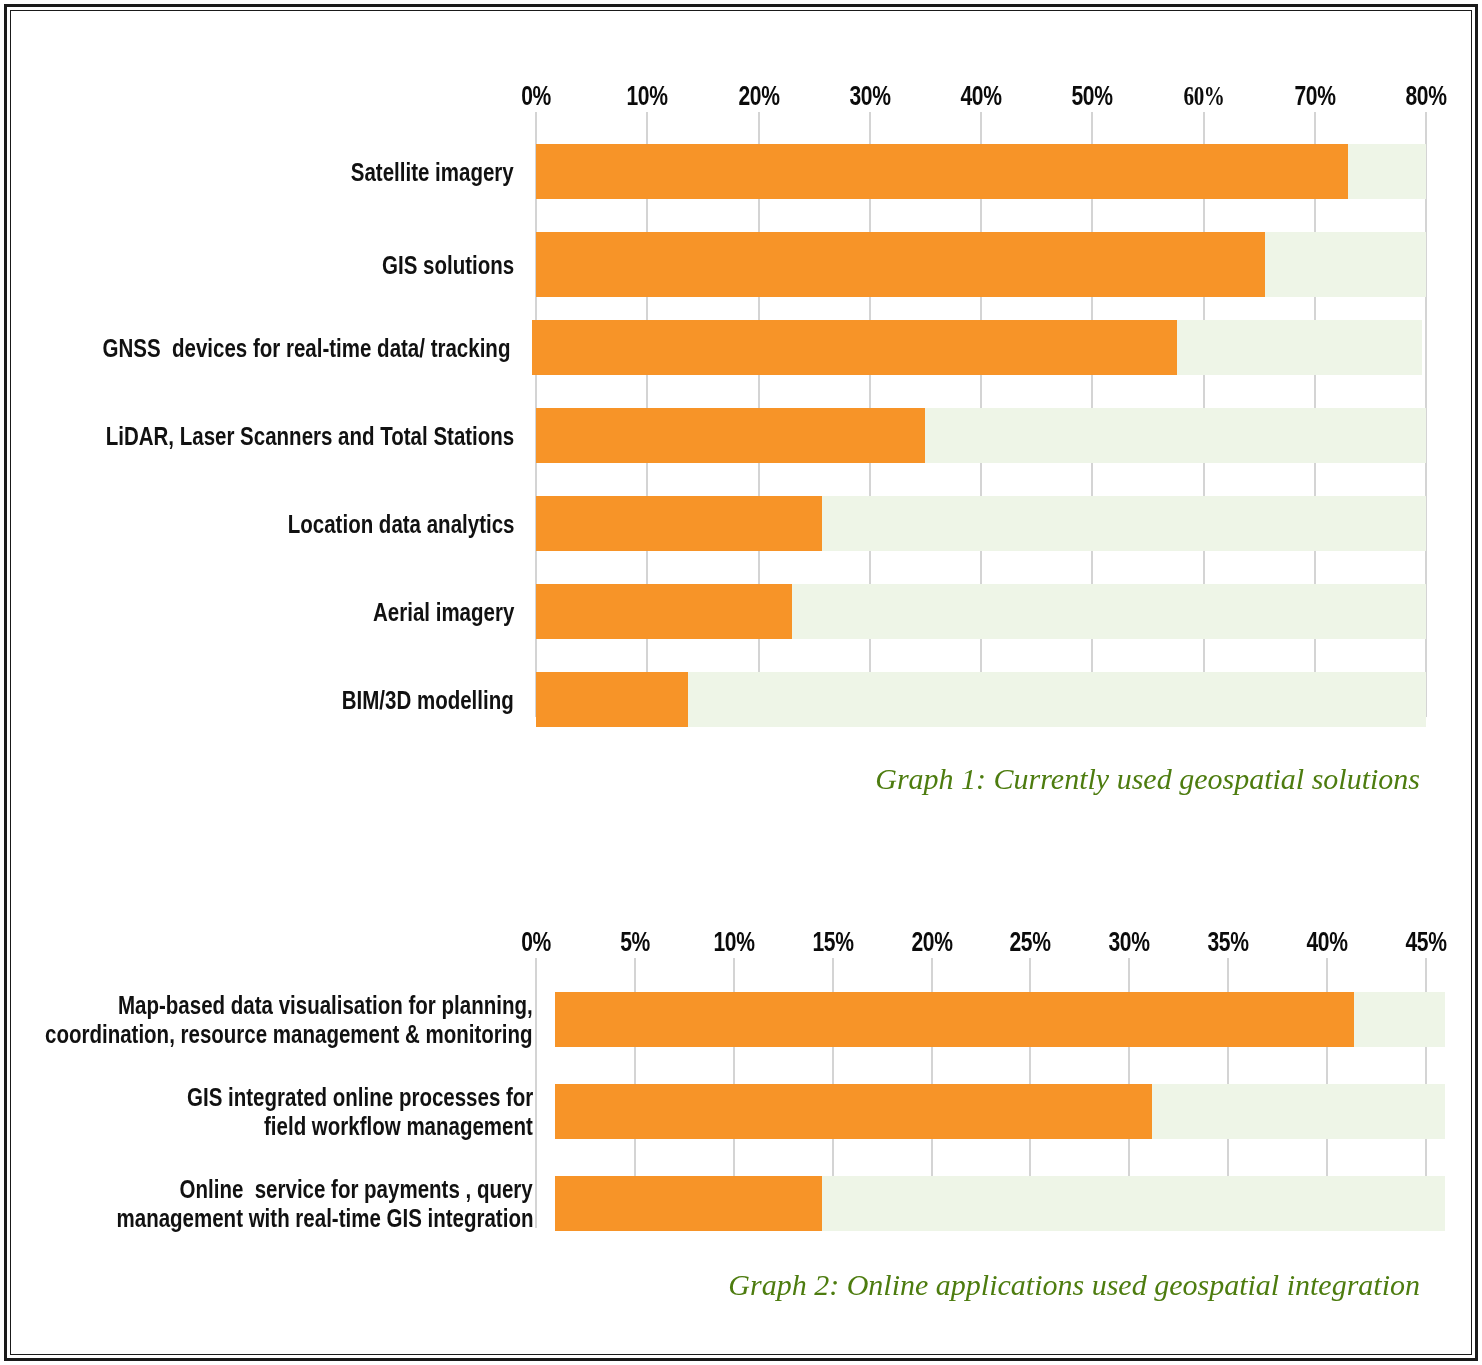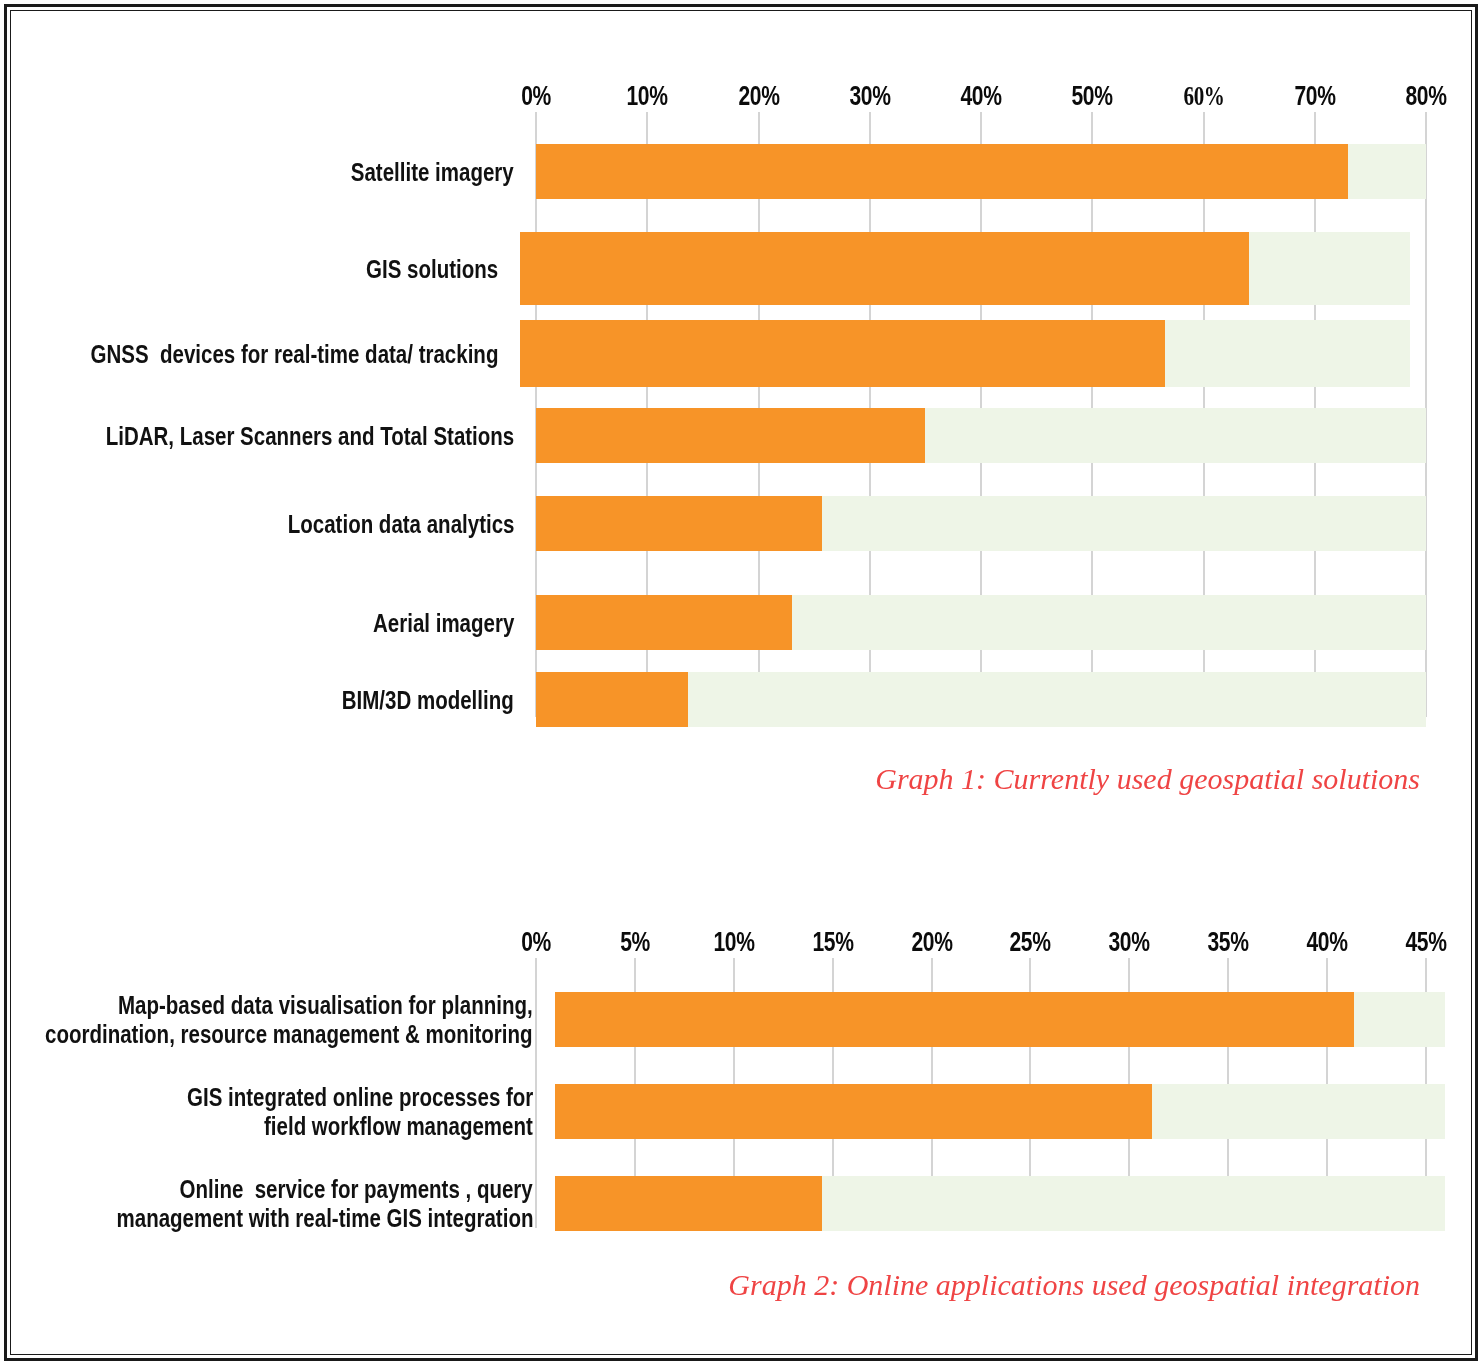--- a/index.html
+++ b/index.html
@@ -117,21 +117,21 @@
     top: 0;
     height: 100%;
     background: #f79428;
   }
   .caption {
     position: absolute;
     right: 0;
     font-family: "Liberation Serif", serif;
     font-style: italic;
     font-size: 30px;
-    color: #ef4444;
+    color: #4d7c0f;
     white-space: nowrap;
   }
 
   
   #chart1 { left: 0; top: 72px; width: 1482px; }
   #chart1 .axis-row { margin-left: 0; }
   #chart1 .plot-wrap { height: 605px; }
   #chart1 .row { height: 55px; }
 
   
@@ -170,41 +170,41 @@
           <div class="gridline" style="left: 556.25px;"></div>
           <div class="gridline" style="left: 667.5px;"></div>
           <div class="gridline" style="left: 778.75px;"></div>
           <div class="gridline" style="left: 890px;"></div>
         </div>
         <div class="row" style="top: 32px; height: 55px; left: 536px; width: 890px;">
           <div class="bar-track" style="background: rgb(238, 245, 231);"></div>
           <div class="bar-fill" style="background: rgb(247, 148, 40); width: 812.125px;"></div>
           <div class="row-label"><i>Satellite imagery</i></div>
         </div>
-        <div class="row" style="top: 120px; height: 73px; left: 520px; width: 890px;">
+        <div class="row" style="top: 120px; height: 65px; left: 536px; width: 890px;">
           <div class="bar-track" style="background: rgb(238, 245, 231);"></div>
           <div class="bar-fill" style="background: rgb(247, 148, 40); width: 728.688px;"></div>
           <div class="row-label"><i>GIS solutions</i></div>
         </div>
-        <div class="row" style="top: 208px; height: 67px; left: 520px; width: 890px;">
+        <div class="row" style="top: 208px; height: 55px; left: 532px; width: 890px;">
           <div class="bar-track" style="background: rgb(238, 245, 231);"></div>
           <div class="bar-fill" style="background: rgb(247, 148, 40); width: 645.25px;"></div>
           <div class="row-label"><i>GNSS  devices for real-time data/ tracking</i></div>
         </div>
         <div class="row" style="top: 296px; height: 55px; left: 536px; width: 890px;">
           <div class="bar-track" style="background: rgb(238, 245, 231);"></div>
           <div class="bar-fill" style="background: rgb(247, 148, 40); width: 389.375px;"></div>
           <div class="row-label"><i>LiDAR, Laser Scanners and Total Stations</i></div>
         </div>
         <div class="row" style="top: 384px; height: 55px; left: 536px; width: 890px;">
           <div class="bar-track" style="background: rgb(238, 245, 231);"></div>
           <div class="bar-fill" style="background: rgb(247, 148, 40); width: 285.912px;"></div>
           <div class="row-label"><i>Location data analytics</i></div>
         </div>
-        <div class="row" style="top: 472px; height: 55px; left: 536px; width: 890px; margin-top: 11px;">
+        <div class="row" style="top: 472px; height: 55px; left: 536px; width: 890px;">
           <div class="bar-track" style="background: rgb(238, 245, 231);"></div>
           <div class="bar-fill" style="background: rgb(247, 148, 40); width: 255.875px;"></div>
           <div class="row-label"><i>Aerial imagery</i></div>
         </div>
         <div class="row" style="top: 560px; height: 55px; left: 536px; width: 890px;">
           <div class="bar-track" style="background: rgb(238, 245, 231);"></div>
           <div class="bar-fill" style="background: rgb(247, 148, 40); width: 152.412px;"></div>
           <div class="row-label"><i>BIM/3D modelling</i></div>
         </div>
       </div>

